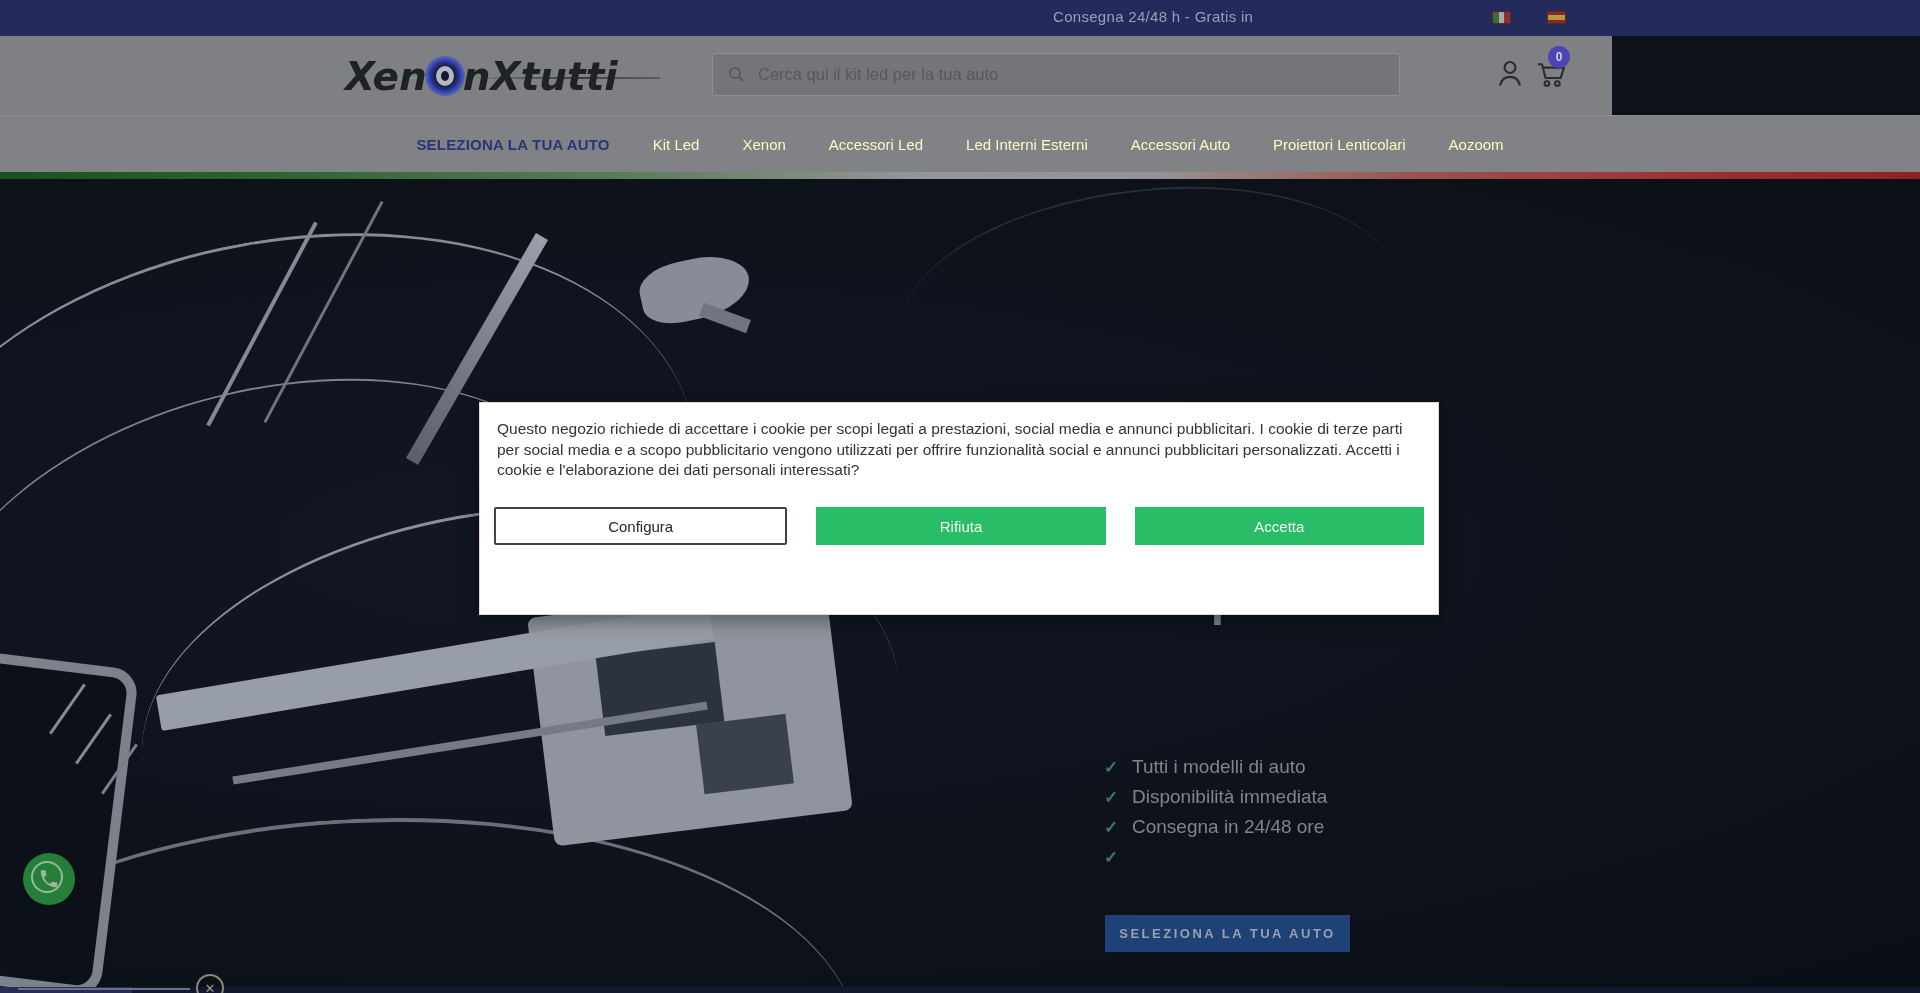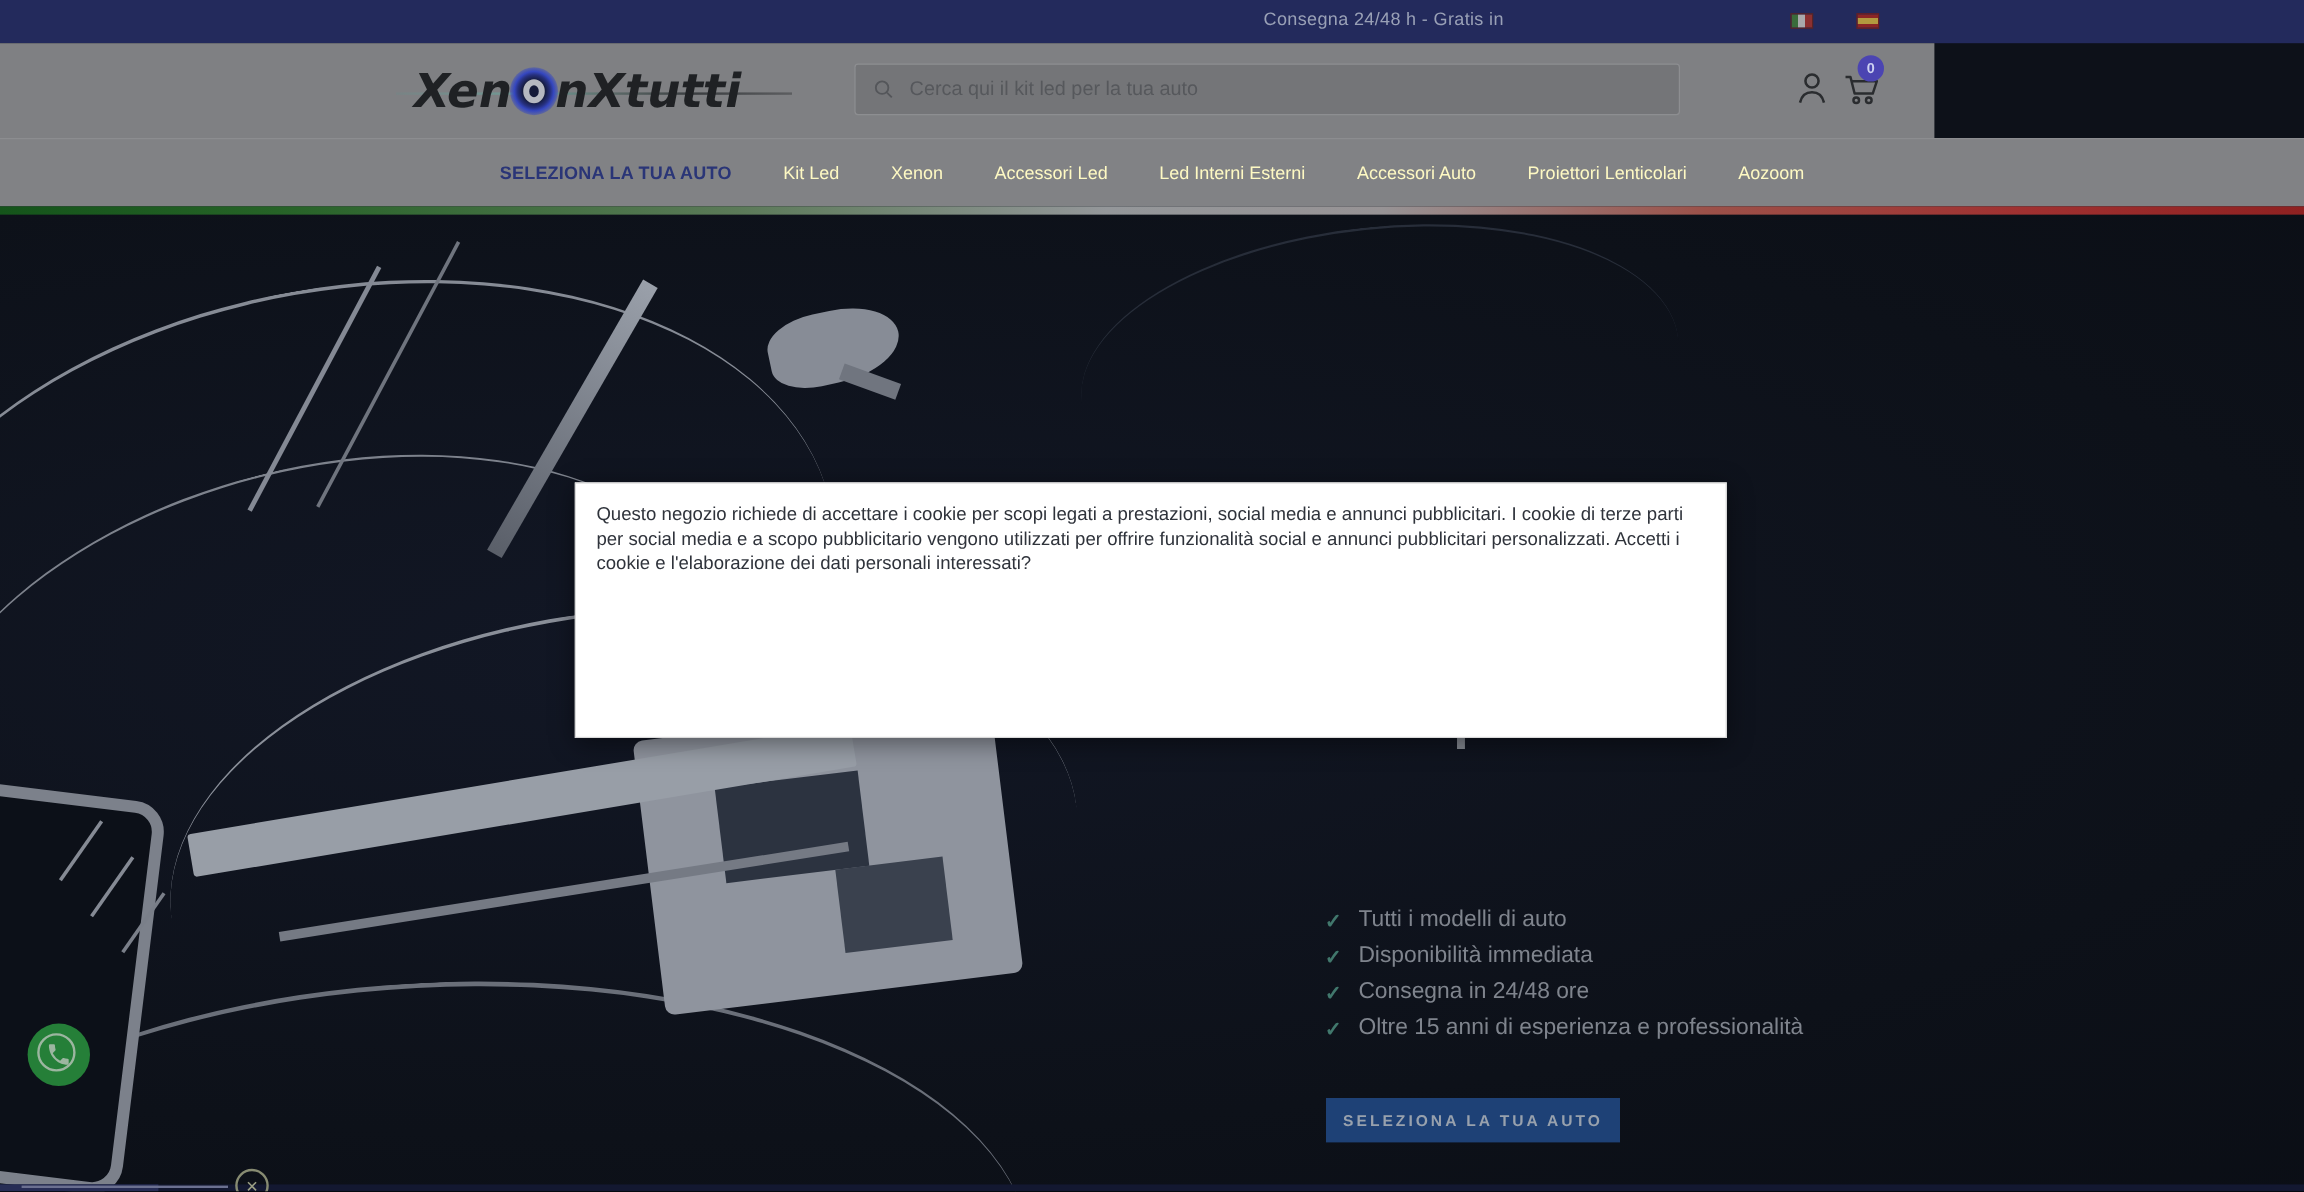--- a/index.html
+++ b/index.html
@@ -187,21 +187,20 @@
       <li>
           <span class="check">✓</span>
           <span>Disponibilità immediata</span>
         </li>
       <li>
           <span class="check">✓</span>
           <span>Consegna in 24/48 ore</span>
         </li>
       <li>
           <span class="check">✓</span>
-          <span>Oltre 15 anni di esperienza e professionalità</span>
         </li>
     </ul>
 
     <button class="hero-cta">SELEZIONA LA TUA AUTO</button>
   </section>
 
   <button class="whatsapp">
     <span class="wa-ring"></span>
     <svg viewBox="0 0 24 24" width="22" height="22">
       <path fill="currentColor" d="M6.62 10.79a15.05 15.05 0 0 0 6.59 6.59l2.2-2.2a1 1 0 0 1 1.01-.24c1.12.37 2.33.57 3.58.57a1 1 0 0 1 1 1V20a1 1 0 0 1-1 1C10.85 21 3 13.15 3 3.5a1 1 0 0 1 1-1h3.5a1 1 0 0 1 1 1c0 1.25.2 2.46.57 3.58a1 1 0 0 1-.24 1.01l-2.21 2.2z"></path>
@@ -209,15 +208,20 @@
   </button>
 
   <div class="bottom-line"></div>
   <button class="banner-close">✕</button>
   <div class="bottom-strip">
     <div class="bottom-strip-left"></div>
   </div>
 
   <div class="dialog">
     <p>Questo negozio richiede di accettare i cookie per scopi legati a prestazioni, social media e annunci pubblicitari. I cookie di terze parti per social media e a scopo pubblicitario vengono utilizzati per offrire funzionalità social e annunci pubblicitari personalizzati. Accetti i cookie e l'elaborazione dei dati personali interessati?</p>
+    <div class="dialog-btns">
+      <button class="btn-configure">Configura</button>
+      <button class="btn-green">Rifiuta</button>
+      <button class="btn-green">Accetta</button>
+    </div>
   </div>
 
 </div>
 
 </body></html>

